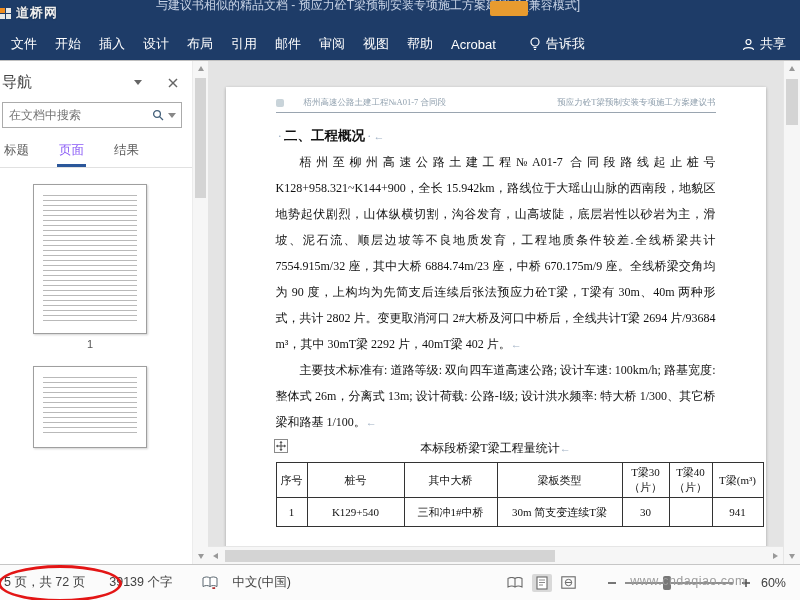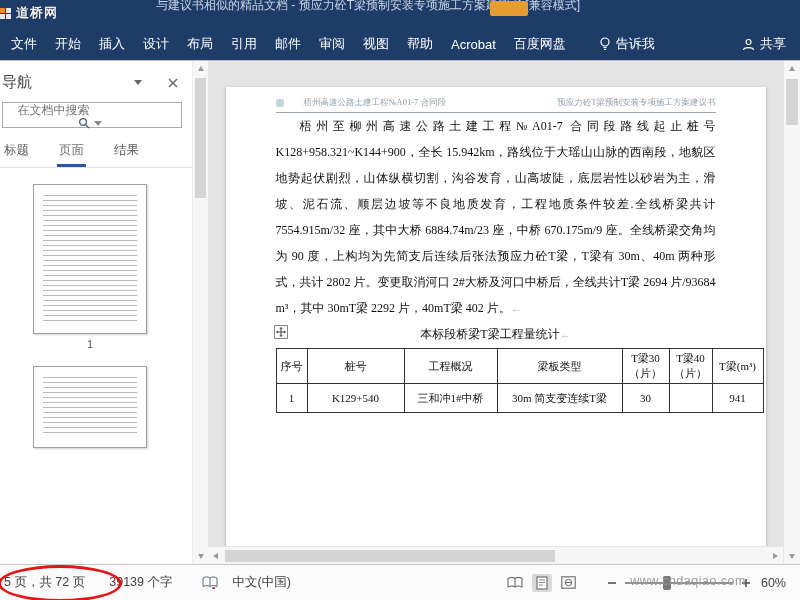--- a/index.html
+++ b/index.html
@@ -25,26 +25,26 @@
   
   .main { flex:1 1 auto; display:flex; min-height:0; border-top:1px solid #c0c0c0; background:#e4e4e4; }
 
   
   .navpane { width:204px; background:#fff; display:flex; flex-direction:column; overflow:hidden; flex:0 0 auto; }
   .nav-head { display:flex; align-items:center; padding:12px 10px 6px 14px; }
   .nav-title { font-size:15px; color:#454545; }
   .nav-head .spacer { flex:1; }
   .tri-down { width:0; height:0; border-left:4px solid transparent; border-right:4px solid transparent; border-top:5px solid #666; }
   .nav-head .closebox { margin-left:26px; margin-right:4px; }
-  .nav-search { margin:4px 10px 10px 14px; height:24px; border:1px solid #ababab; display:flex; align-items:center; background:#fff;flex-direction:column; }
+  .nav-search { margin:4px 10px 10px 14px; height:24px; border:1px solid #ababab; display:flex; align-items:center; background:#fff; }
   .nav-search input { flex:1; border:none; outline:none; font-size:12px; color:#555; padding:0 0 0 6px; min-width:0; font-family:"Liberation Sans",sans-serif; background:transparent; }
   .nav-search .iconbox { display:flex; align-items:center; gap:4px; padding-right:5px; }
   .nav-tabs { display:flex; gap:26px; padding:0 14px; border-bottom:1px solid #e1e1e1; font-size:12.5px; color:#595959; }
   .nav-tab { padding:4px 2px 5px; border-bottom:3px solid transparent;font-family:Liberation Mono, monospace; }
-  .nav-tab.active { color:#737373; border-bottom-color:#2b579a; }
+  .nav-tab.active { color:#8b5cf6; border-bottom-color:#2b579a; }
   .nav-body { flex:1; overflow:hidden; padding-top:16px; }
   .thumb { width:112px; margin:0 auto; background:#fff; border:1px solid #9f9f9f; box-shadow:1px 1px 2px rgba(0,0,0,.18); }
   .thumb1 { height:148px; }
   .thumb-lines { margin:10px 9px 0; height:126px; background:repeating-linear-gradient(to bottom,#b9b9b9 0 1px,transparent 1px 5px); }
   .thumb-num { text-align:center; font-size:11px; color:#555; margin:4px 0 16px; }
   .thumb2 { height:80px; }
   .thumb2 .thumb-lines { height:56px; }
 
   
   .nav-scroll { width:15px; background:#f6f6f6; border-left:1px solid #ececec; position:relative; flex:0 0 auto; }
@@ -132,21 +132,20 @@
       <span class="rtab">开始</span>
       <span class="rtab">插入</span>
       <span class="rtab">设计</span>
       <span class="rtab">布局</span>
       <span class="rtab">引用</span>
       <span class="rtab">邮件</span>
       <span class="rtab">审阅</span>
       <span class="rtab">视图</span>
       <span class="rtab">帮助</span>
       <span class="rtab">Acrobat</span>
-      <span class="rtab">百度网盘</span>
       <span class="tellme">
         <svg width="12" height="14" viewBox="0 0 12 14">
             <circle cx="6" cy="5" r="4" fill="none" stroke="#fff" stroke-width="1.2"></circle>
             <line x1="4.5" y1="10.5" x2="7.5" y2="10.5" stroke="#fff" stroke-width="1.2"></line>
             <line x1="5" y1="12.5" x2="7" y2="12.5" stroke="#fff" stroke-width="1.2"></line>
           </svg>
         <span>告诉我</span>
       </span>
       <span class="share">
         <svg width="13" height="13" viewBox="0 0 13 13">
@@ -211,39 +210,41 @@
         <div class="doc-view">
           <div class="page">
             <div class="page-header">
               <span class="hdr-left">
                 <span class="hdr-logo"></span>
                 <span>梧州高速公路土建工程№A01-7 合同段</span>
               </span>
               <span>预应力砼T梁预制安装专项施工方案建议书</span>
             </div>
             <div class="body-text">
+              <div class="h2"><span class="dotmark">·</span><span>二、工程概况</span><span class="dotmark">·</span><span class="pmark">←</span></div>
               <p class="p-indent"><span>梧州至柳州高速公路土建工程№A01-7 合同段路线起止桩号 K128+958.321~K144+900，全长 15.942km，路线位于大瑶山山脉的西南段，地貌区地势起伏剧烈，山体纵横切割，沟谷发育，山高坡陡，底层岩性以砂岩为主，滑坡、泥石流、顺层边坡等不良地质发育，工程地质条件较差.全线桥梁共计 7554.915m/32 座，其中大桥 6884.74m/23 座，中桥 670.175m/9 座。全线桥梁交角均为 90 度，上构均为先简支后连续后张法预应力砼T梁，T梁有 30m、40m 两种形式，共计 2802 片。变更取消河口 2#大桥及河口中桥后，全线共计T梁 2694 片/93684 m³，其中 30mT梁 2292 片，40mT梁 402 片。</span><span class="pmark">←</span></p>
+              <p class="p-indent"><span>主要技术标准有: 道路等级: 双向四车道高速公路; 设计车速: 100km/h; 路基宽度: 整体式 26m，分离式 13m; 设计荷载: 公路-Ⅰ级; 设计洪水频率: 特大桥 1/300、其它桥梁和路基 1/100。</span><span class="pmark">←</span></p>
               <div class="table-wrap">
                 <div class="move-handle">
                   <svg width="10" height="10" viewBox="0 0 10 10">
                       <line x1="5" y1="0.5" x2="5" y2="9.5" stroke="#555" stroke-width="1.1"></line>
                       <line x1="0.5" y1="5" x2="9.5" y2="5" stroke="#555" stroke-width="1.1"></line>
                       <path d="M5 0 L6.6 2 H3.4 Z" fill="#555"></path>
                       <path d="M5 10 L6.6 8 H3.4 Z" fill="#555"></path>
                       <path d="M0 5 L2 3.4 V6.6 Z" fill="#555"></path>
                       <path d="M10 5 L8 3.4 V6.6 Z" fill="#555"></path>
                     </svg>
                 </div>
                 <div class="tbl-title"><span>本标段桥梁T梁工程量统计</span><span class="pmark">←</span></div>
                 <table class="doc-table">
                   <thead>
                     <tr>
                       <th class="c1">序号</th>
                       <th class="c2">桩号</th>
-                      <th class="c3">工程概况</th>
+                      <th class="c3">其中大桥</th>
                       <th class="c4">梁板类型</th>
                       <th class="c5">T梁30（片）</th>
                       <th class="c6">T梁40（片）</th>
                       <th class="c7">T梁(m³)</th>
                     </tr>
                   </thead>
                   <tbody>
                     <tr>
                       <td>1</td>
                       <td>K129+540</td>

